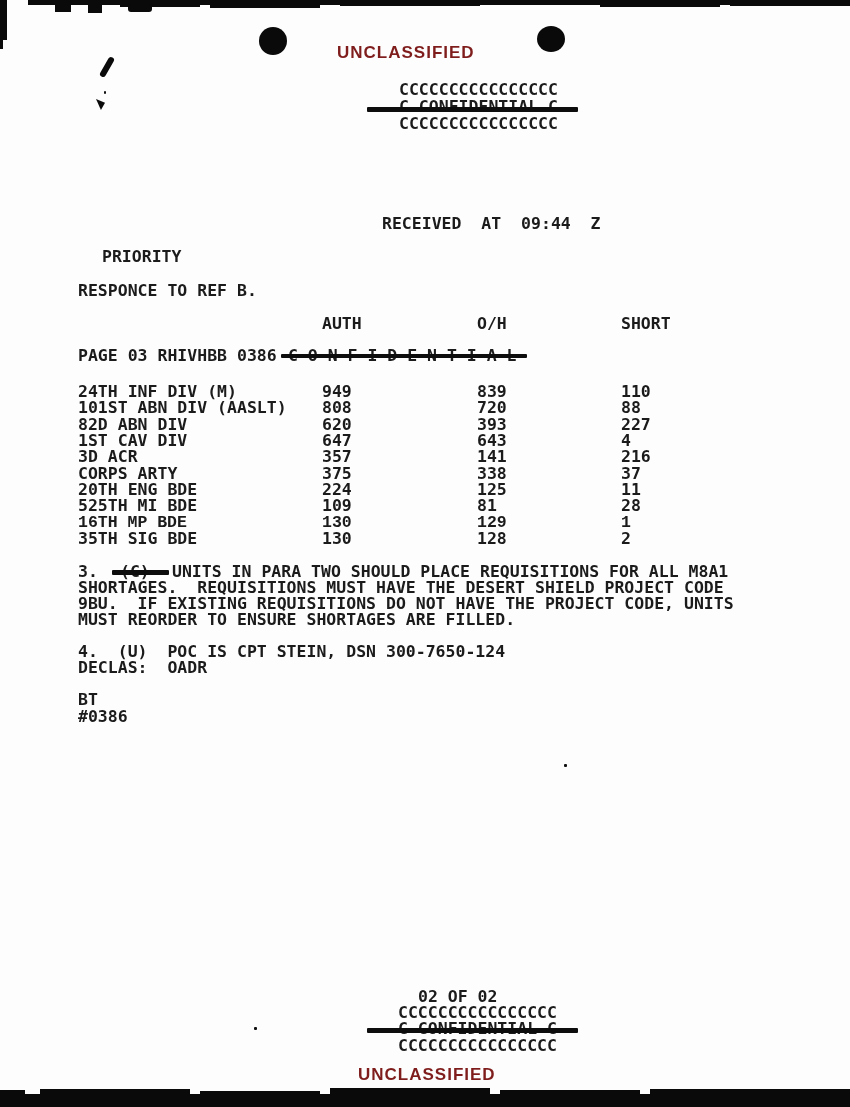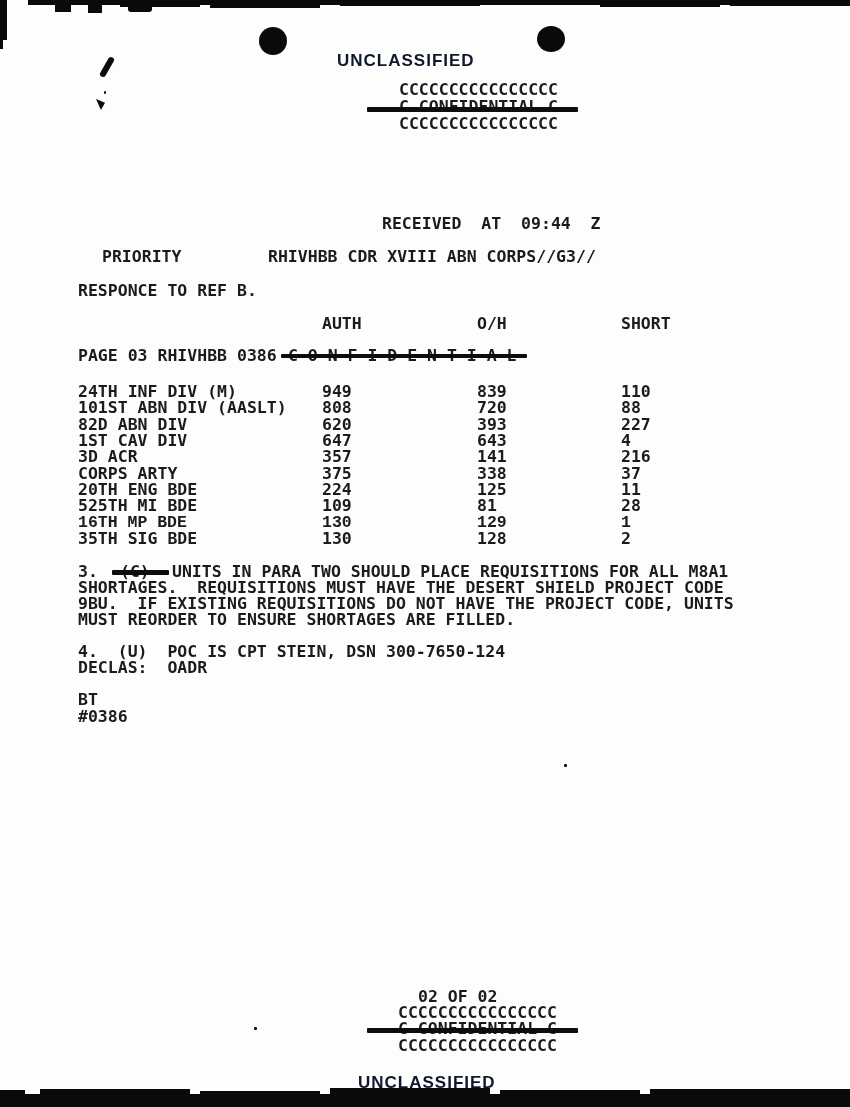--- a/index.html
+++ b/index.html
@@ -9,21 +9,21 @@
     font-family:"DejaVu Sans Mono",monospace;color:#161616;
   }
   .mono{
     position:absolute;
     font:bold 16.5px/16px "DejaVu Sans Mono",monospace;
     color:#1b1b1b;white-space:pre;letter-spacing:0;
   }
   .sans{
     position:absolute;
     font:bold 17px/17px "Liberation Sans",sans-serif;
-    color:#0f172a;letter-spacing:1px;white-space:pre;margin-top:8px;
+    color:#7f1d1d;letter-spacing:1px;white-space:pre;
   }
   .row{left:0;right:0;height:16px;}
   .cell{position:absolute;top:0;white-space:pre;}
   .col-unit{left:78px;}
   .col-auth{left:322px;}
   .col-oh{left:477px;}
   .col-short{left:621px;}
   .strike{position:absolute;background:#0d0d0d;border-radius:1px;}
   .dot{position:absolute;background:#0a0a0a;border-radius:50%;}
   .artifact{position:absolute;background:#0a0a0a;}
@@ -57,21 +57,20 @@
 
   <div class="sans" style="left:337px;top:44px;">UNCLASSIFIED</div>
 
   <div class="mono" style="left:399px;top:82px;">CCCCCCCCCCCCCCCC</div>
   <div class="mono" style="left:399px;top:99px;">C CONFIDENTIAL C</div>
   <div class="strike" style="left:367px;top:107px;width:211px;height:5px;"></div>
   <div class="mono" style="left:399px;top:116px;">CCCCCCCCCCCCCCCC</div>
 
   <div class="mono" style="left:382px;top:216px;">RECEIVED  AT  09:44  Z</div>
   <div class="mono" style="left:78px;top:249px;margin-left:24px;">PRIORITY</div>
-  <div class="mono" style="left:268px;top:249px;">RHIVHBB CDR XVIII ABN CORPS//G3//</div>
   <div class="mono" style="left:78px;top:283px;">RESPONCE TO REF B.</div>
 
   <div class="mono col-auth" style="top:316px;">AUTH</div>
   <div class="mono col-oh" style="top:316px;">O/H</div>
   <div class="mono col-short" style="top:316px;">SHORT</div>
 
   <div class="mono" style="left:78px;top:348px;">PAGE 03 RHIVHBB 0386</div>
   <div class="mono" style="left:288px;top:348px;">C O N F I D E N T I A L</div>
   <div class="strike" style="left:281px;top:354px;width:246px;height:4px;"></div>
 

